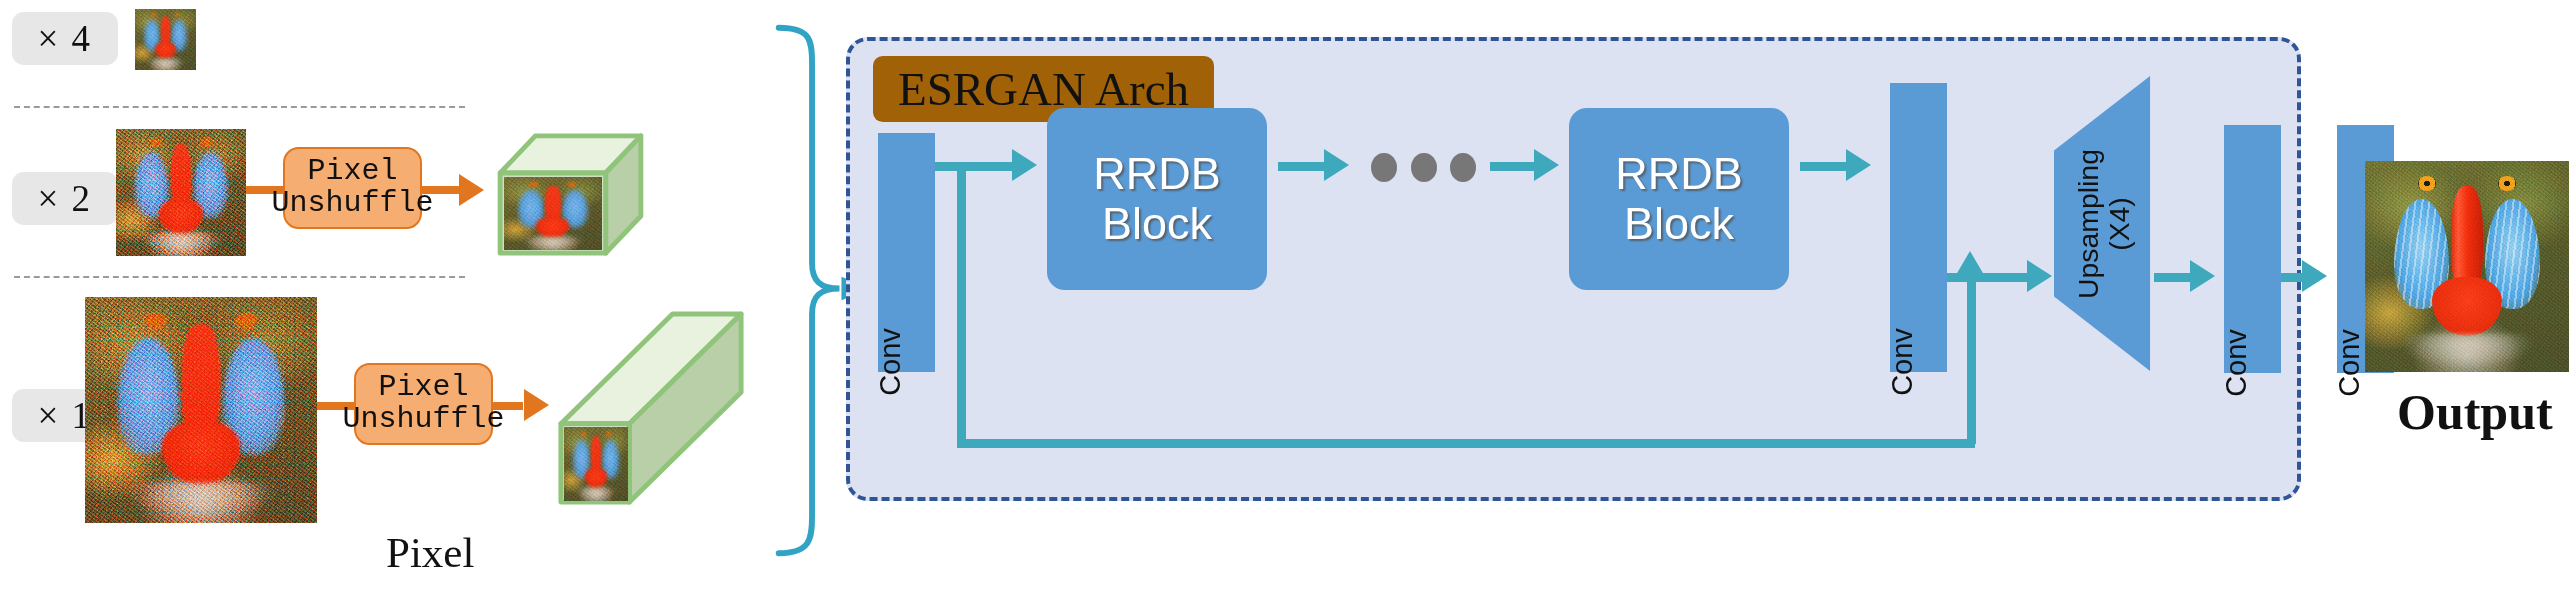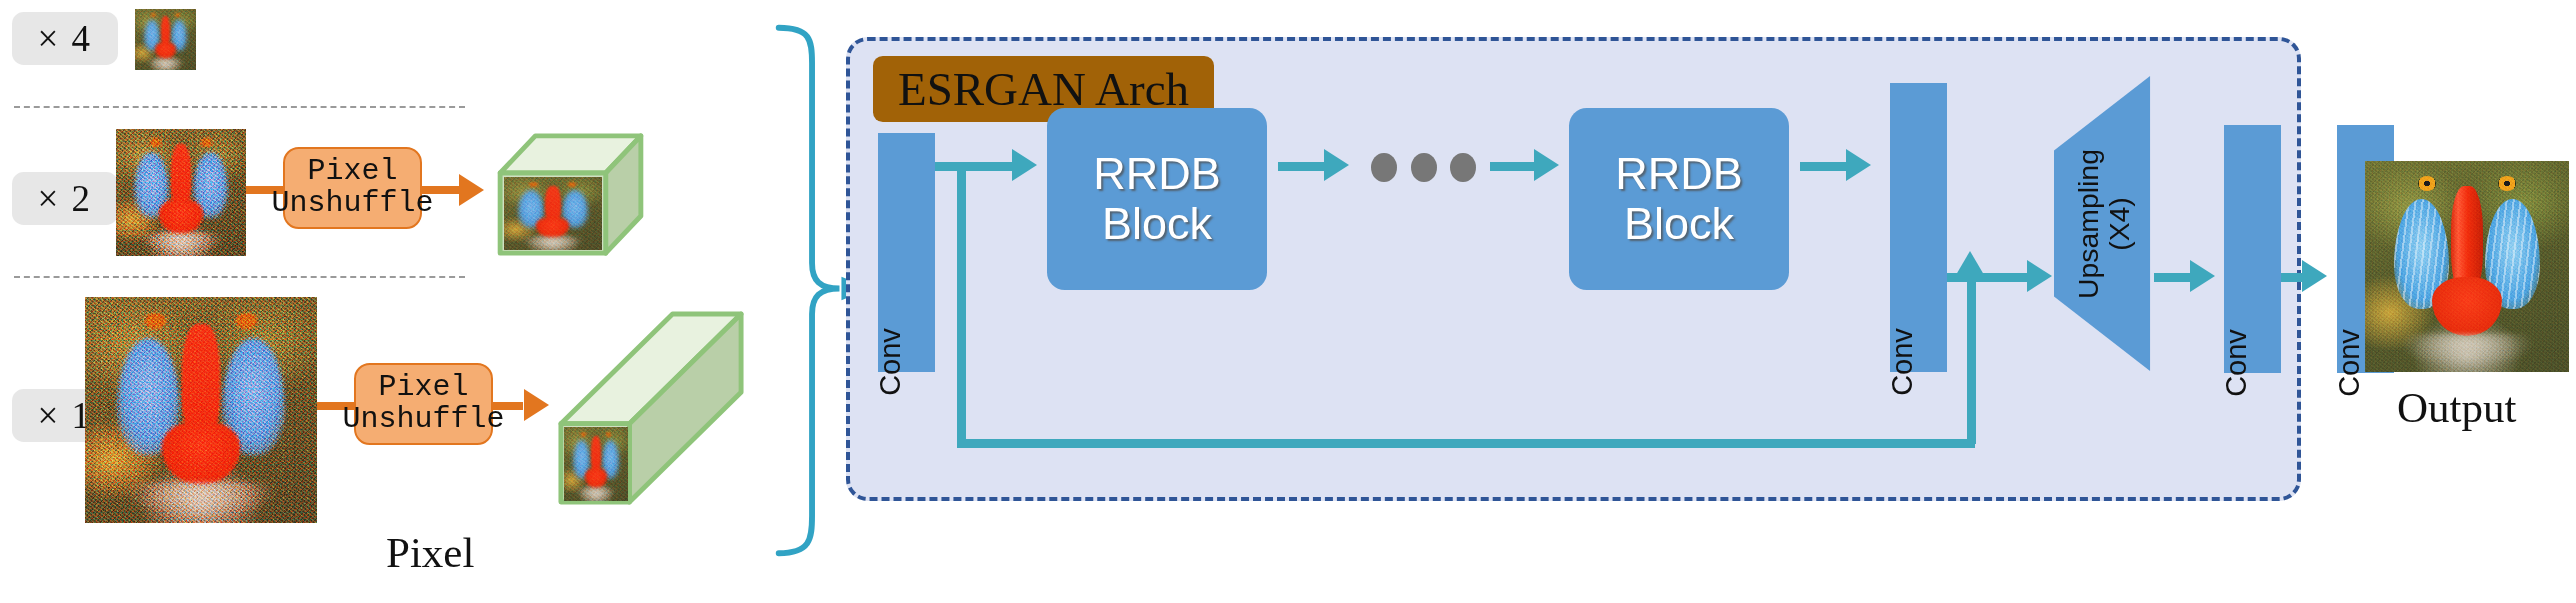--- a/index.html
+++ b/index.html
@@ -372,16 +372,16 @@
       <div class="bb-nose"></div>
         <div class="bb-muzzle"></div>
       <div class="bb-eyeL"></div>
         <div class="bb-eyeR"></div>
         <div class="bb-chin"></div>
       <div class="bb-noise"></div>
         <div class="bb-noise2"></div>
     </div>
   </div>
 
-  <div class="plainlabel" style="left:2397px;top:383px;font-size:43px;">Output</div>
+  <div class="plainlabel" style="left:2397px;top:383px;font-size:50px;font-weight:bold;">Output</div>
 
 </div>
 
 
 </body></html>

